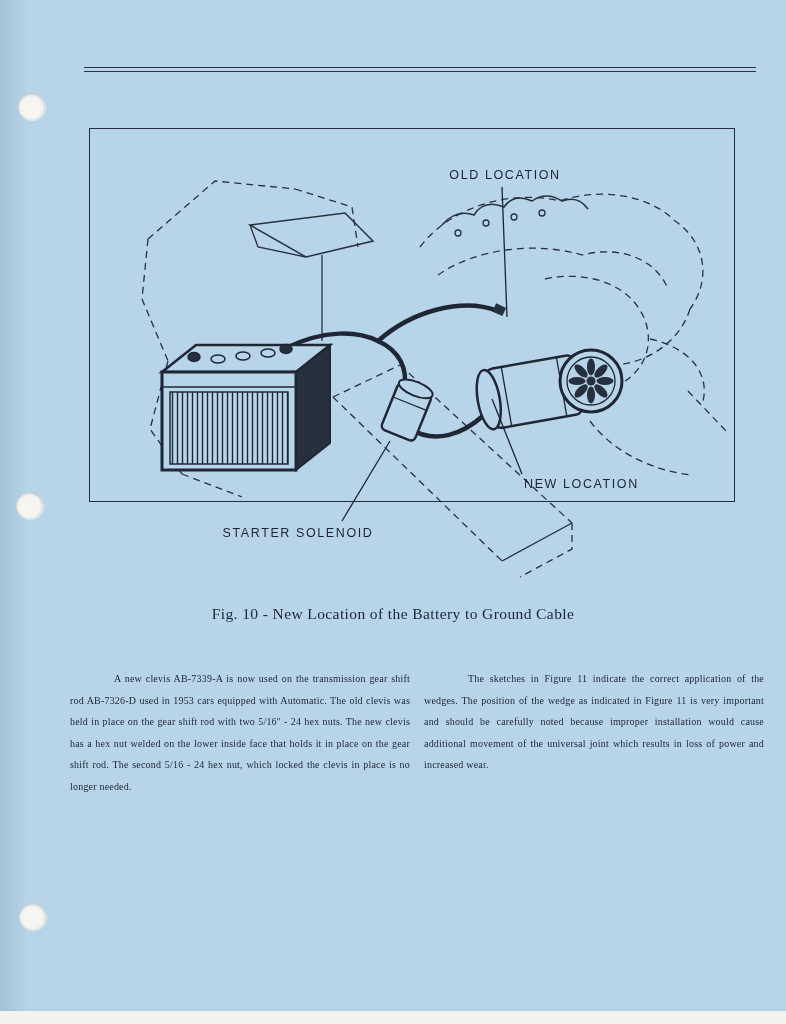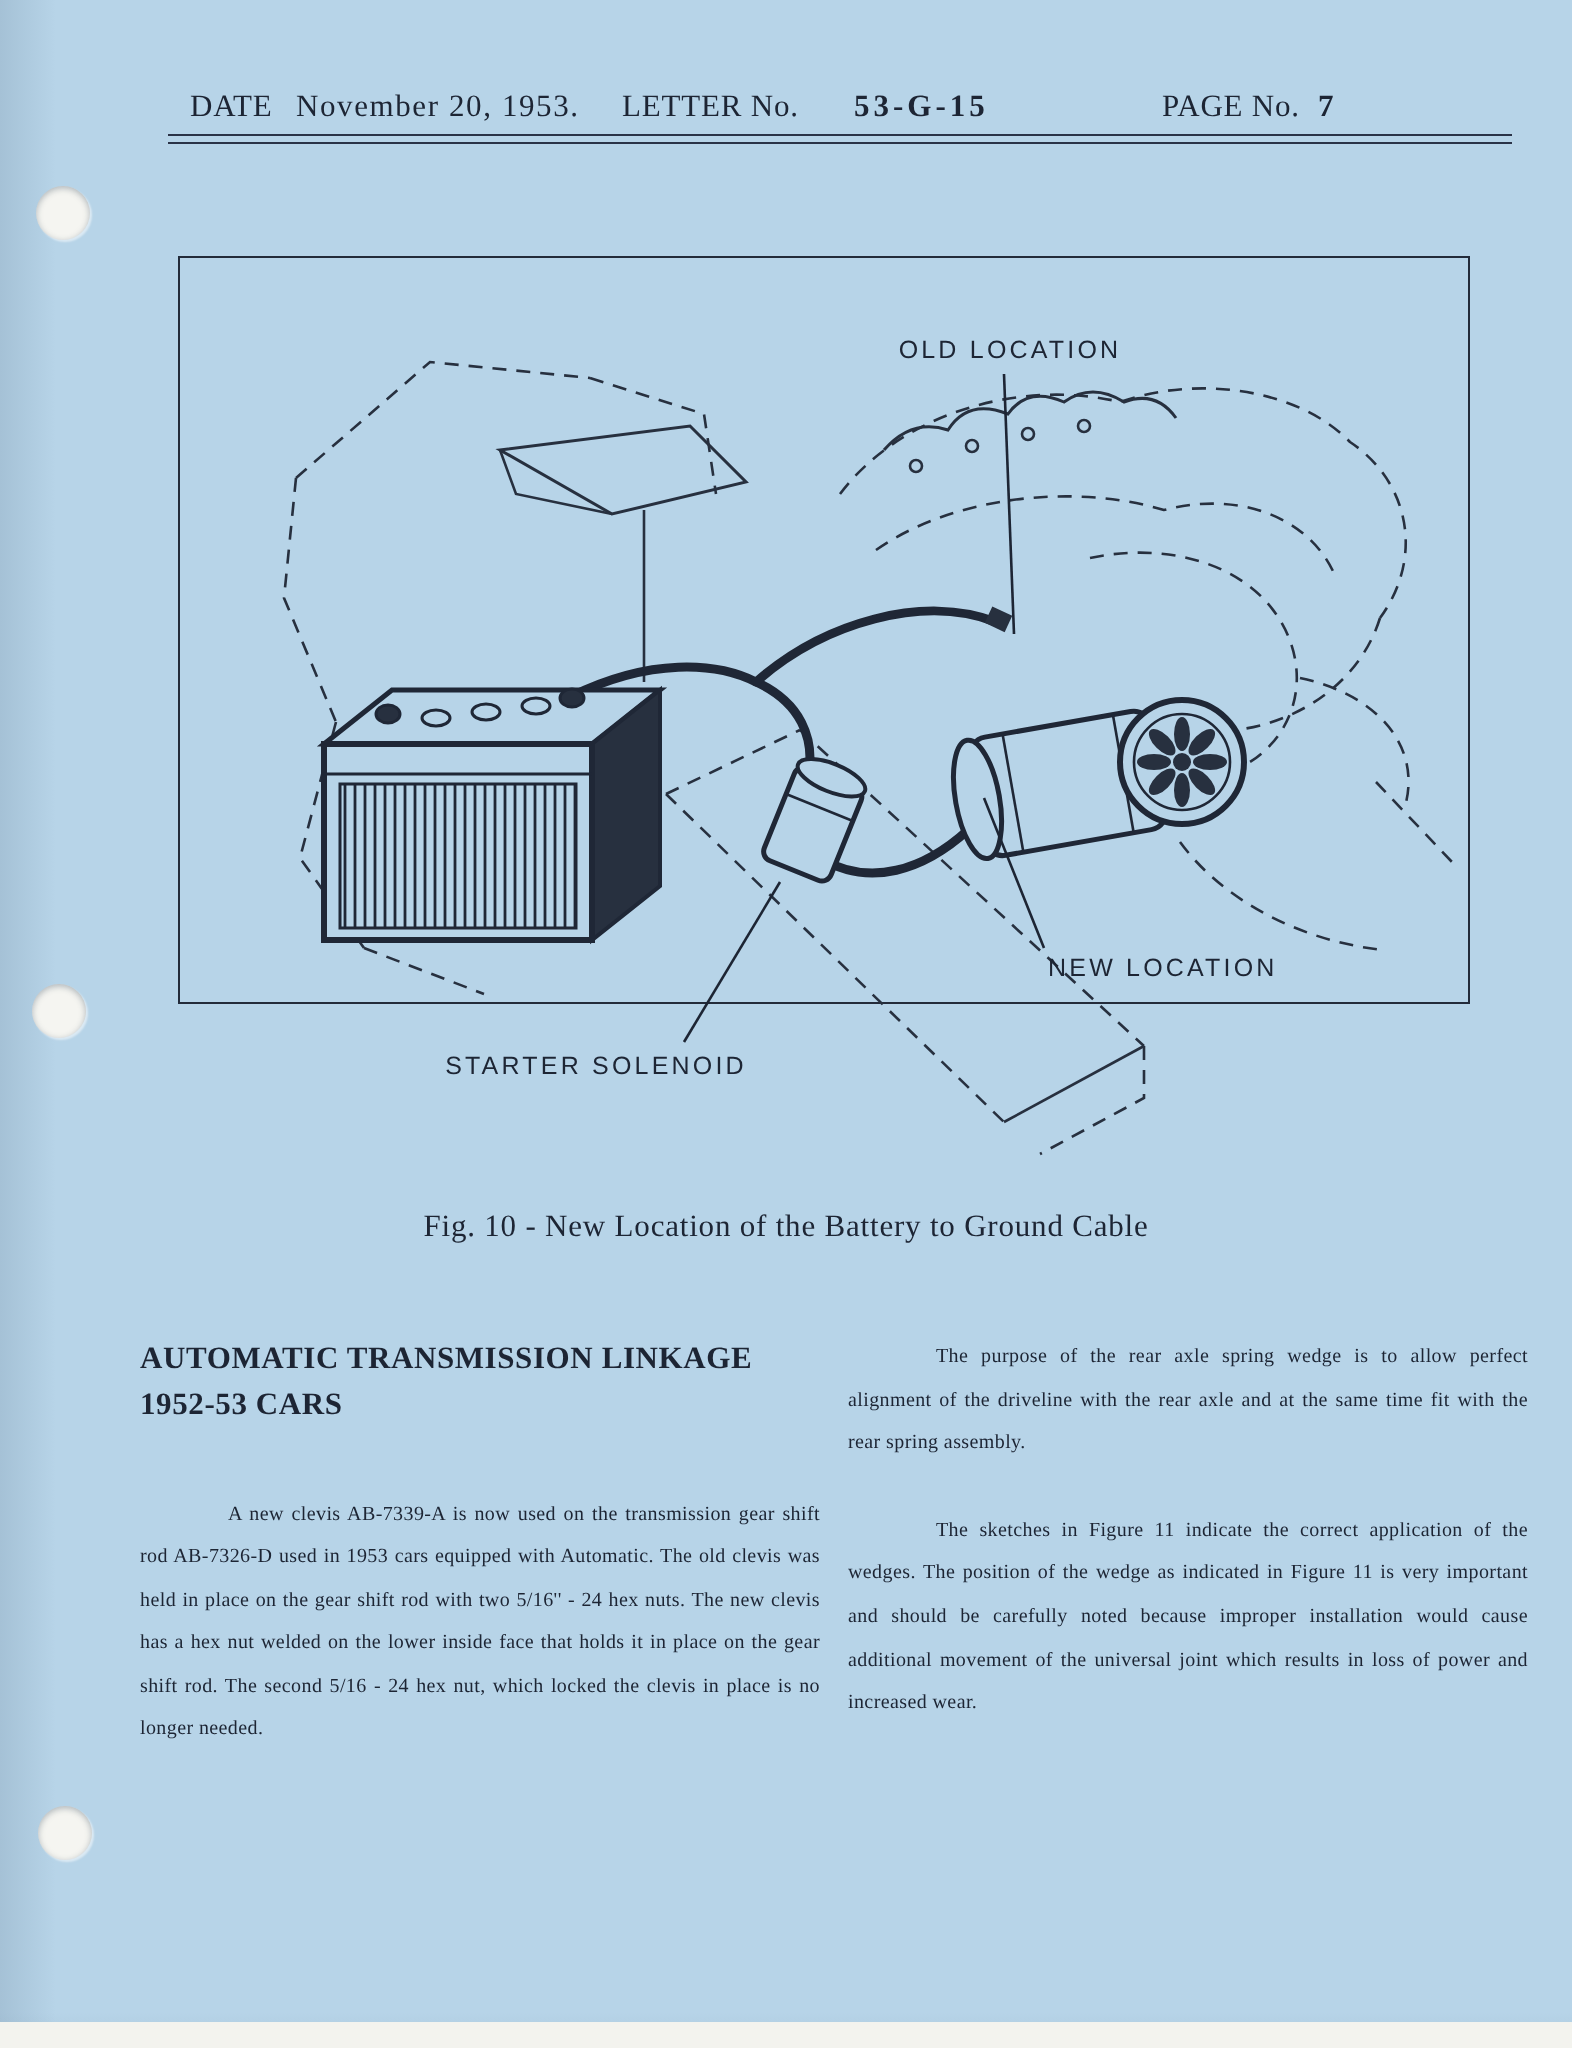--- a/index.html
+++ b/index.html
@@ -85,28 +85,20 @@
 </style>
 </head>
 <body>
 
 <div class="page">
 
   <div class="hole h1"></div>
   <div class="hole h2"></div>
   <div class="hole h3"></div>
 
-  <div class="header">
-    <span class="hd-date-label">DATE</span>
-    <span class="hd-date-value">November 20, 1953.</span>
-    <span class="hd-letter-label">LETTER No.</span>
-    <span class="hd-letter-value">53-G-15</span>
-    <span class="hd-page-label">PAGE No.</span>
-    <span class="hd-page-value">7</span>
-  </div>
   <div class="header-rule"></div>
 
   <div class="figure-frame">
     <svg viewBox="0 0 643 453" width="643" height="453">
       <defs>
         <pattern id="grille" width="5" height="6" patternUnits="userSpaceOnUse">
           <rect width="5" height="6" fill="#b7d4e8"></rect>
           <line x1="2.5" y1="0" x2="2.5" y2="6" stroke="#1f2736" stroke-width="1.4"></line>
         </pattern>
       </defs>
@@ -202,24 +194,21 @@
       <text class="fig-label" x="415" y="50" text-anchor="middle">OLD LOCATION</text>
       <text class="fig-label" x="434" y="359" text-anchor="start">NEW LOCATION</text>
       <text class="fig-label" x="208" y="408" text-anchor="middle">STARTER SOLENOID</text>
     </svg>
   </div>
 
   <div class="caption">Fig. 10 - New Location of the Battery to Ground Cable</div>
 
   <div class="columns">
     <div class="col">
-      <h3 class="col-heading">AUTOMATIC TRANSMISSION LINKAGE
-1952-53 CARS</h3>
       <p>A new clevis AB-7339-A is now used on the transmission gear shift rod AB-7326-D used in 1953 cars equipped with Automatic. The old clevis was held in place on the gear shift rod with two 5/16'' - 24 hex nuts. The new clevis has a hex nut welded on the lower inside face that holds it in place on the gear shift rod. The second 5/16 - 24 hex nut, which locked the clevis in place is no longer needed.</p>
     </div>
     <div class="col">
-      <p>The purpose of the rear axle spring wedge is to allow perfect alignment of the driveline with the rear axle and at the same time fit with the rear spring assembly.</p>
       <p>The sketches in Figure 11 indicate the correct application of the wedges. The position of the wedge as indicated in Figure 11 is very important and should be carefully noted because improper installation would cause additional movement of the universal joint which results in loss of power and increased wear.</p>
     </div>
   </div>
 
   <div class="scan-bottom"></div>
 </div>
 
 </body></html>

